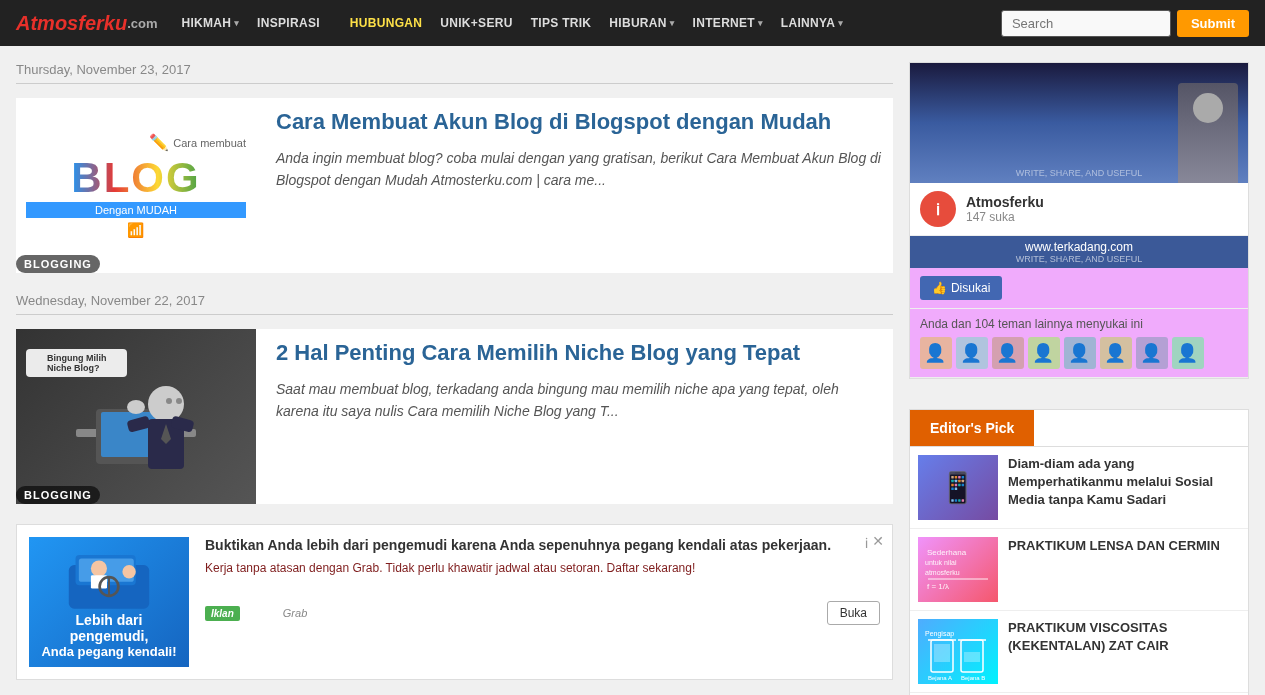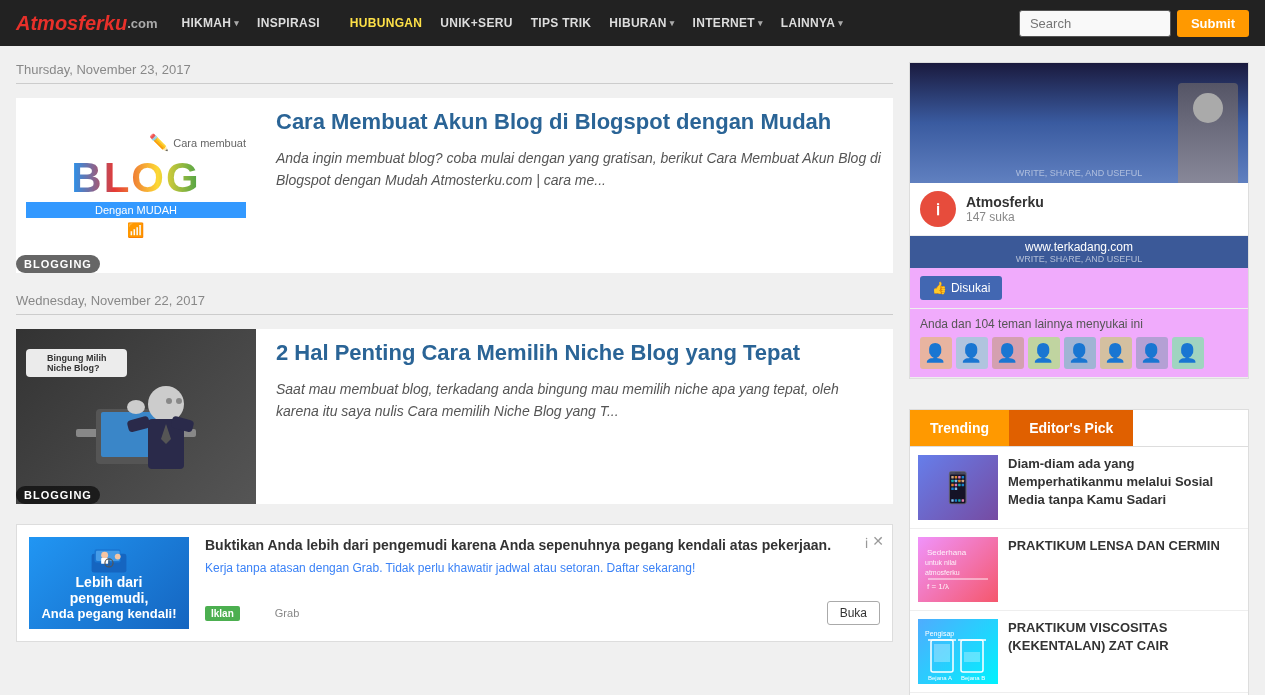--- a/index.html
+++ b/index.html
@@ -45,21 +45,21 @@
       display: flex;
       align-items: center;
       gap: 6px;
       margin-left: auto;
     }
     #search-input {
       padding: 5px 10px;
       border: 1px solid #555;
       background: #f9f9f9;
       border-radius: 3px;
-      width: 152px;
+      width: 170px;
       font-size: 13px;
       color: #333;
     }
     #submit-btn {
       background: #f90;
       color: #fff;
       border: none;
       padding: 6px 14px;
       border-radius: 3px;
       font-size: 13px;
@@ -185,35 +185,35 @@
       border: 1px solid #ddd;
       margin-bottom: 20px;
       position: relative;
       padding: 12px;
       gap: 16px;
       align-items: flex-start;
     }
     .ad-left-img {
       width: 160px;
       min-width: 160px;
-      height: 92px;
+      height: 130px;
       background: linear-gradient(135deg, #2196f3 0%, #1565c0 100%);
       display: flex;
       flex-direction: column;
       align-items: center;
       justify-content: center;
       color: #fff;
       font-size: 12px;
       text-align: center;
       padding: 8px;
     }
     .ad-left-img .big-text { font-size: 14px; font-weight: bold; }
     .ad-content { flex: 1; }
     .ad-title { font-size: 14px; font-weight: bold; color: #333; margin-bottom: 6px; }
-    .ad-desc { font-size: 12px; color: #3b82f6; margin-bottom: 24px; line-height: 1.5; }
+    .ad-desc { font-size: 12px; color: #7f1d1d; margin-bottom: 24px; line-height: 1.5; }
     .ad-footer { display: flex; align-items: center; justify-content: space-between; margin-top: 6px; }
     .ad-badge { background: #4CAF50; color: #fff; font-size: 10px; padding: 2px 6px; border-radius: 2px; font-weight: bold; }
     .ad-brand { font-size: 11px; color: #888; margin-left: 35px; }
     .ad-close-btn {
       position: absolute;
       top: 8px;
       right: 8px;
       background: none;
       border: none;
       cursor: pointer;
@@ -546,21 +546,21 @@
 
           <circle cx="100" cy="40" r="10" fill="#f5c5a3"></circle>
         </svg>
         <div class="big-text">Lebih dari pengemudi,</div>
         <div style="font-size:13px;font-weight:bold;color:#fff;">Anda pegang kendali!</div>
       </div>
       <div class="ad-content">
         <div class="ad-title">Buktikan Anda lebih dari pengemudi karena Anda sepenuhnya pegang kendali atas pekerjaan.</div>
         <div class="ad-desc">Kerja tanpa atasan dengan Grab. Tidak perlu khawatir jadwal atau setoran. Daftar sekarang!</div>
         <div class="ad-footer">
-          <div style="display:flex;align-items:center;">
+          <div style="display:flex;align-items:center;gap:8px;font-style:italic;">
             <span class="ad-badge">Iklan</span>
             <span class="ad-brand">Grab</span>
           </div>
           <button class="ad-open-btn">Buka</button>
         </div>
       </div>
       <div class="ad-close-btn">
         <span style="cursor:pointer;color:#999;">ℹ</span>
         <span style="cursor:pointer;color:#999;">✕</span>
       </div>
@@ -603,21 +603,20 @@
           <div class="fb-mini-avatar a5">👤</div>
           <div class="fb-mini-avatar a6">👤</div>
           <div class="fb-mini-avatar a7">👤</div>
           <div class="fb-mini-avatar a8">👤</div>
         </div>
       </div>
     </div>
 
     <div class="trending-section">
       <div class="trending-tabs">
-        <button class="trending-tab active-trend">Trending</button>
         <button class="trending-tab active-editor">Editor's Pick</button>
       </div>
       <div class="trending-item">
         <div class="trending-thumb t1">
           <span class="phone-hand-icon">📱</span>
         </div>
         <div class="trending-text">Diam-diam ada yang Memperhatikanmu melalui Sosial Media tanpa Kamu Sadari</div>
       </div>
       <div class="trending-item">
         <div class="trending-thumb t2">

